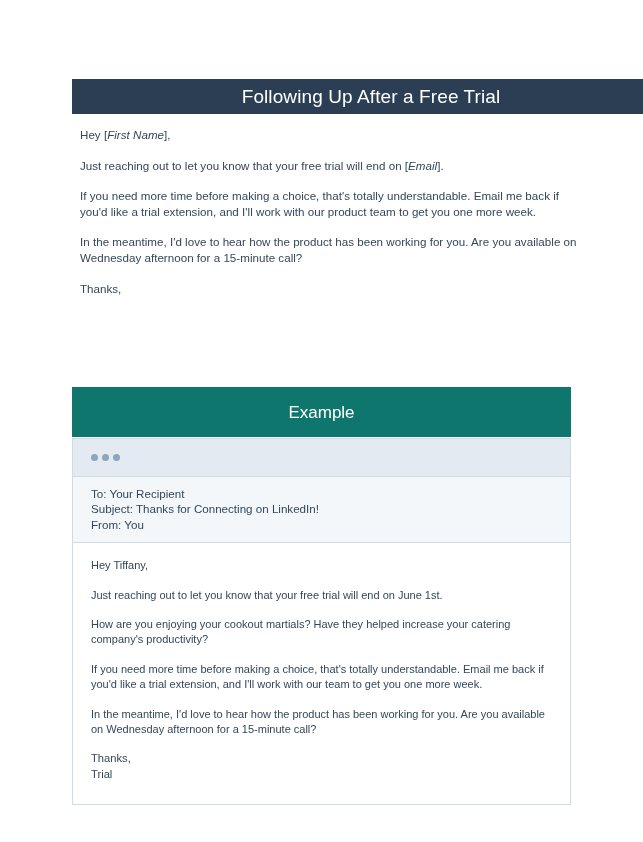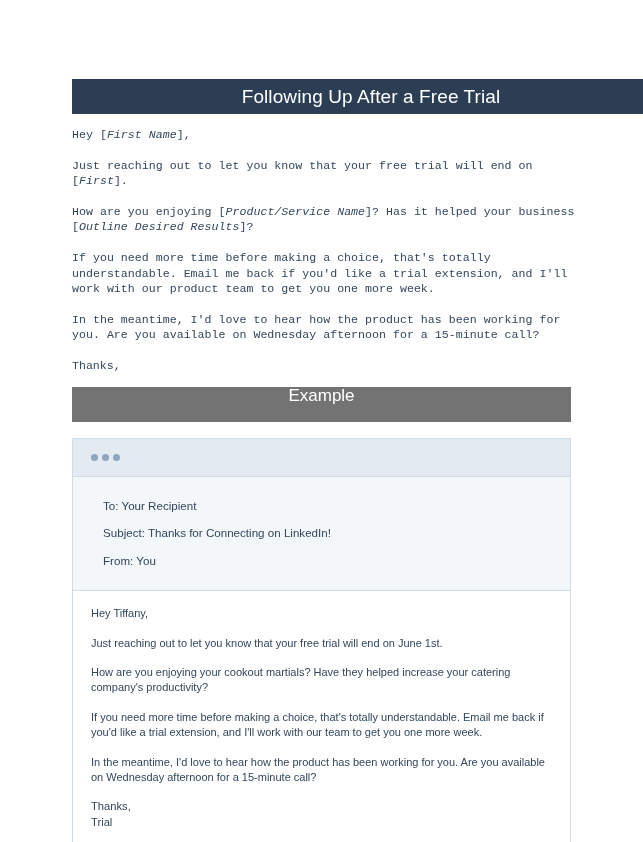--- a/index.html
+++ b/index.html
@@ -36,24 +36,23 @@
     color: #ffffff;
     font-size: 19px;
     font-weight: 400;
     letter-spacing: 0.1px;
     line-height: 1;
   }
 
   
   .template-body {
     position: absolute;
-    left: 72px;
+    left: 80px;
     top: 127px;
     width: 503px;
-    font-family: Liberation Mono, monospace;
   }
   .para {
     color: #33475b;
     font-size: 11.6px;
     line-height: 15.6px;
     margin: 0 0 15px 0;
     letter-spacing: 0.02px;
   }
   .para:last-child { margin-bottom: 0; }
   .para em {
@@ -65,23 +64,24 @@
     line-height: 15.6px;
     margin: 0;
   }
 
   
   .example-bar {
     position: absolute;
     left: 72px;
     top: 387px;
     width: 499px;
-    height: 35px;
-    background: #737373;
-    display: flex;
+    height: 50px;
+    background: #0f766e;
+    display: flex;
+    align-items: center;
     justify-content: center;
   }
   .example-bar-text {
     color: #ffffff;
     font-size: 17px;
     font-weight: 400;
     line-height: 1;
   }
 
   
@@ -117,21 +117,21 @@
   }
   .mock-meta {
     background: #f3f7fa;
     padding: 9px 18px 10px 18px;
     border-bottom: 1px solid #cfdce8;
   }
   .meta-line {
     color: #33475b;
     font-size: 11.6px;
     line-height: 15.4px;
-    margin: 12px;
+    margin: 0;
   }
   .mock-body {
     background: #ffffff;
     padding: 15px 18px 22px 18px;
   }
   .mock-para {
     color: #33475b;
     font-size: 11px;
     line-height: 15.4px;
     margin: 0 0 14px 0;
@@ -149,23 +149,22 @@
 <div class="page">
 
   <div class="title-bar">
     <span class="title-bar-text">Following Up After a Free Trial</span>
   </div>
 
   <div class="template-body">
 
     <p class="para"><span>Hey [</span><em>First Name</em><span>],</span></p>
 
-    <p class="para"><span>Just reaching out to let you know that your free trial will end on [</span><em>First</em><span>].</span></p>
-
-    <p class="para"><span>How are you enjoying [</span><em>Product/Service Name</em><span>]? Has it helped your business [</span><em>Outline Desired Results</em><span>]?</span></p>
+    <p class="para"><span>Just reaching out to let you know that your free trial will end on [</span><em>Email</em><span>].</span></p>
+
 
     <p class="para">If you need more time before making a choice, that's totally understandable. Email me back if you'd like a trial extension, and I'll work with our product team to get you one more week.</p>
 
     <p class="para">In the meantime, I'd love to hear how the product has been working for you. Are you available on Wednesday afternoon for a 15-minute call?</p>
 
     <div>
       <p class="sig-line">Thanks,</p>
     </div>
   </div>
 

